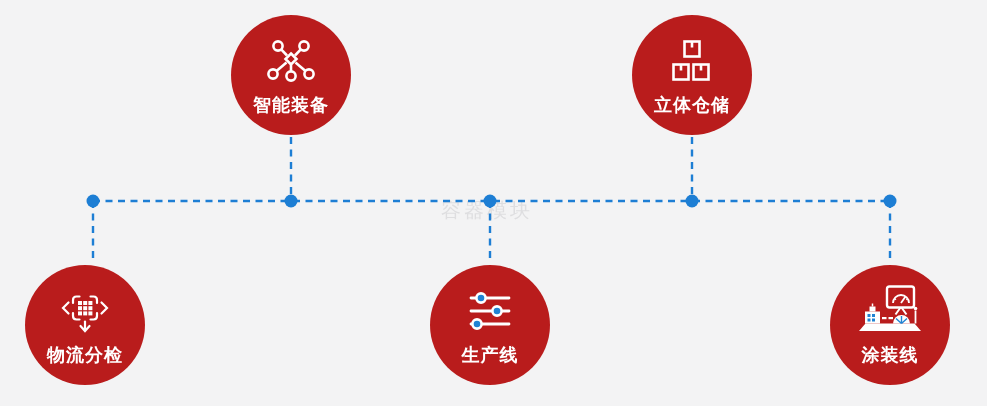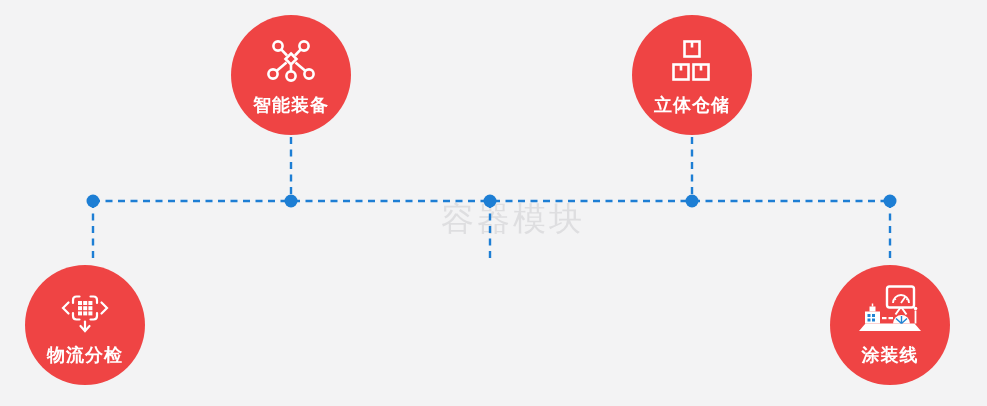--- a/index.html
+++ b/index.html
@@ -3,26 +3,26 @@
 <meta charset="utf-8">
 <style>
   html,body { margin:0; padding:0; background:#ffffff; }
   .stage {
     position:relative; width:987px; height:406px;
     background:#f3f3f4; overflow:hidden;
     font-family:"DejaVu Sans","Liberation Sans",sans-serif;
   }
   .watermark {
     position:absolute; left:441px; top:197px; z-index:0;
-    font-size:33px; color:#dedee0; letter-spacing:3px; user-select:none;
+    font-size:20px; color:#dedee0; letter-spacing:3px; user-select:none;
   }
   .connectors { position:absolute; left:0; top:0; z-index:1; }
   .node {
     position:absolute; width:120px; height:120px; border-radius:50%;
-    background:#ef4444; z-index:2;
+    background:#b91c1c; z-index:2;
     display:flex; flex-direction:column; align-items:center; justify-content:center;
     box-sizing:border-box;
   }
   .node .icon { height:48px; display:flex; align-items:center; justify-content:center; margin-bottom:11px; }
   .node .label { color:#ffffff; font-size:18px; font-weight:bold; letter-spacing:1px; line-height:1; white-space:nowrap; }
   .n-smart      { left:231px; top:15px; }
   .n-warehouse  { left:632px; top:15px;font-family:Liberation Serif, serif; }
   .n-sorting    { left:25px;  top:265px; }
   .n-production { left:430px; top:265px; }
   .n-coating    { left:830px; top:265px;text-align:center; }
@@ -111,20 +111,37 @@
           <rect x="27.4" y="18.2" width="4" height="4"></rect>
           <rect x="17" y="23.4" width="4" height="4"></rect>
           <rect x="22.2" y="23.4" width="4" height="4"></rect>
           <rect x="27.4" y="23.4" width="4" height="4"></rect>
         </g>
       </svg>
     </span>
     <span class="label">物流分检</span>
   </div>
 
+  <div class="node n-production">
+    <span class="icon">
+      <svg width="44" height="40" viewBox="0 0 44 40">
+        <g stroke="#ffffff" stroke-width="2.8" stroke-linecap="round">
+          <line x1="3" y1="7" x2="41" y2="7"></line>
+          <line x1="3" y1="20" x2="41" y2="20"></line>
+          <line x1="3" y1="33" x2="41" y2="33"></line>
+        </g>
+        <g fill="#2083d3" stroke="#ffffff" stroke-width="2.6">
+          <circle cx="13" cy="7" r="4.6"></circle>
+          <circle cx="29" cy="20" r="4.6"></circle>
+          <circle cx="9" cy="33" r="4.6"></circle>
+        </g>
+      </svg>
+    </span>
+    <span class="label">生产线</span>
+  </div>
 
   <div class="node n-coating">
     <span class="icon">
       <svg width="64" height="52" viewBox="0 0 64 52">
         <rect x="29" y="1.5" width="27" height="21" rx="2.5" fill="none" stroke="#ffffff" stroke-width="2.4"></rect>
         <path d="M35 18 A 8 8 0 0 1 51 18" fill="none" stroke="#ffffff" stroke-width="1.8"></path>
         <line x1="43" y1="18" x2="47.5" y2="11.5" stroke="#ffffff" stroke-width="1.8"></line>
         <line x1="36.5" y1="13.5" x2="38" y2="14.8" stroke="#ffffff" stroke-width="1.2"></line>
         <line x1="49.8" y1="13.5" x2="48.3" y2="14.8" stroke="#ffffff" stroke-width="1.2"></line>
         <path d="M37.5 29.5 L42.5 22.5 M48.5 29.5 L43.5 22.5" stroke="#ffffff" stroke-width="2"></path>

